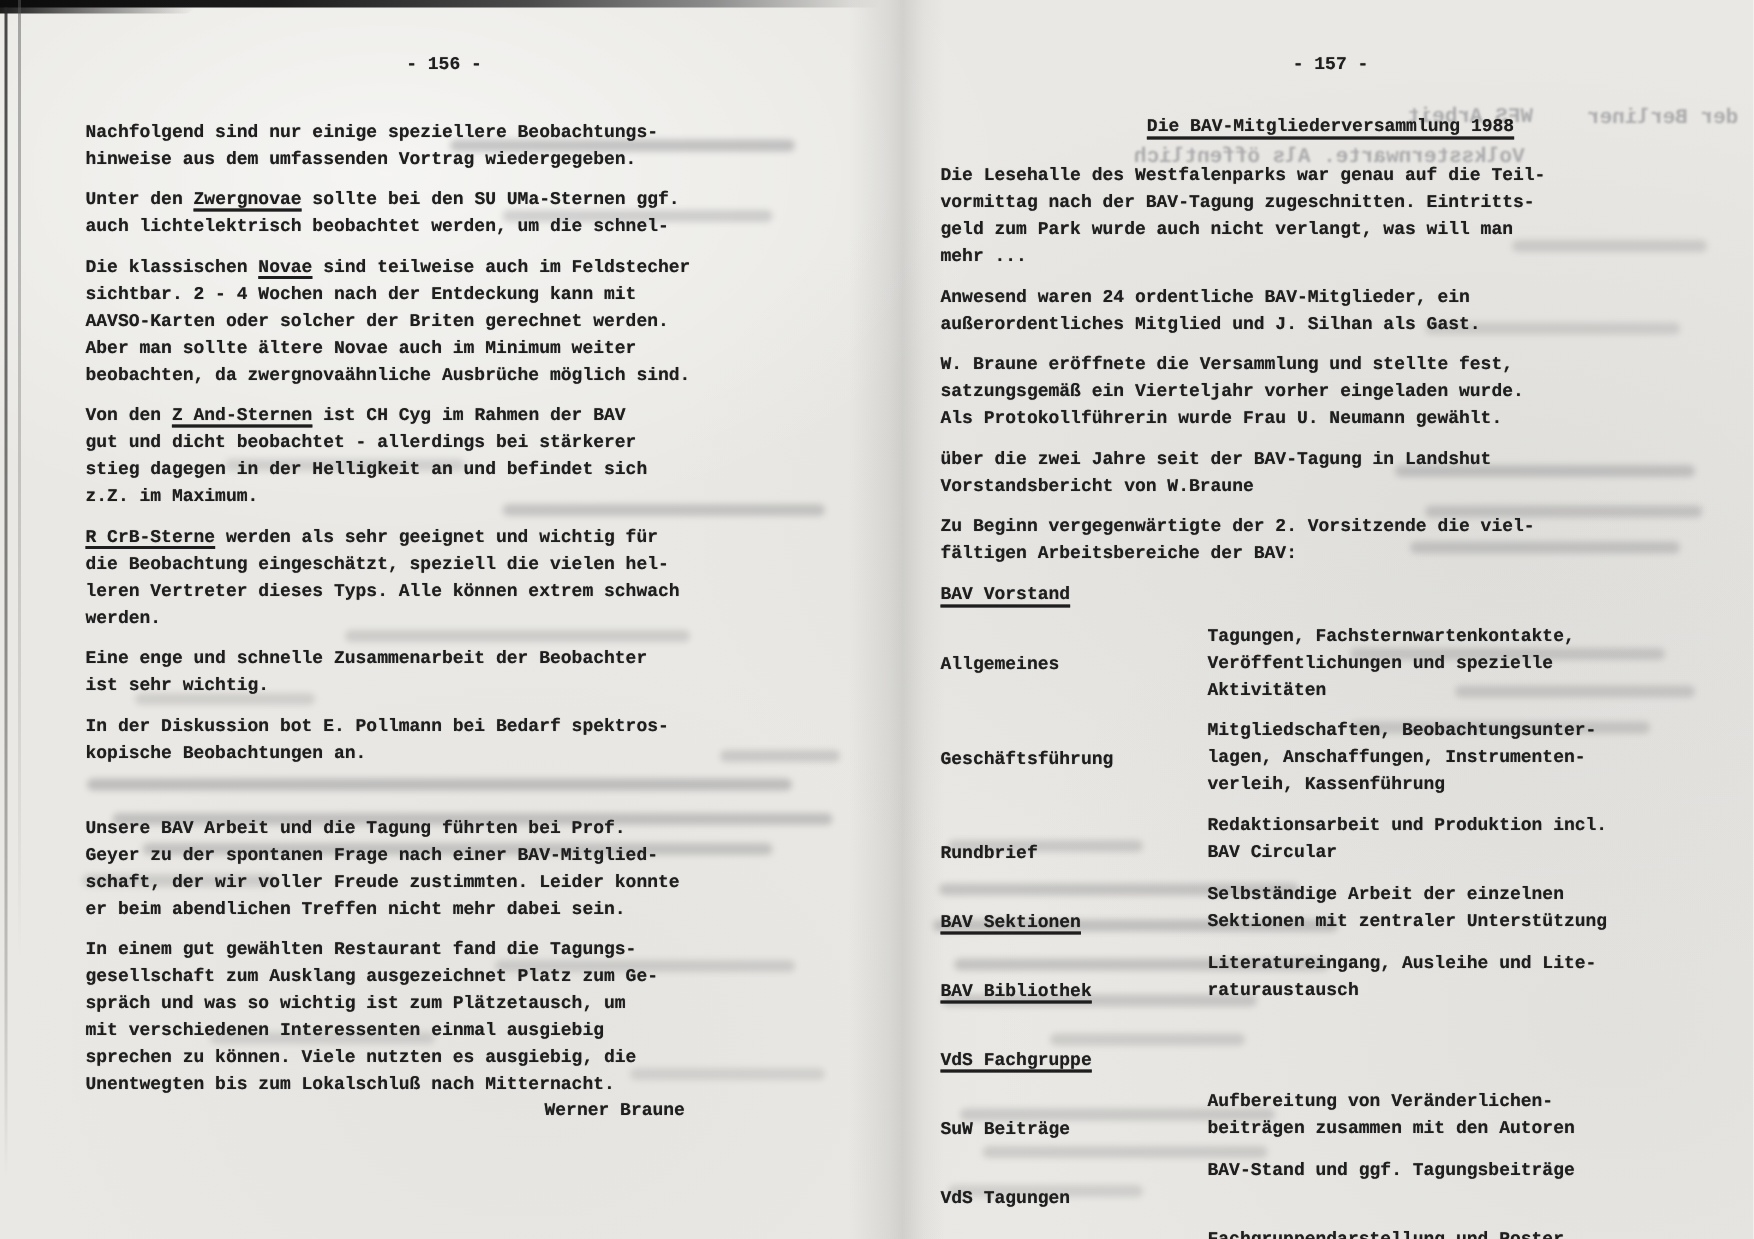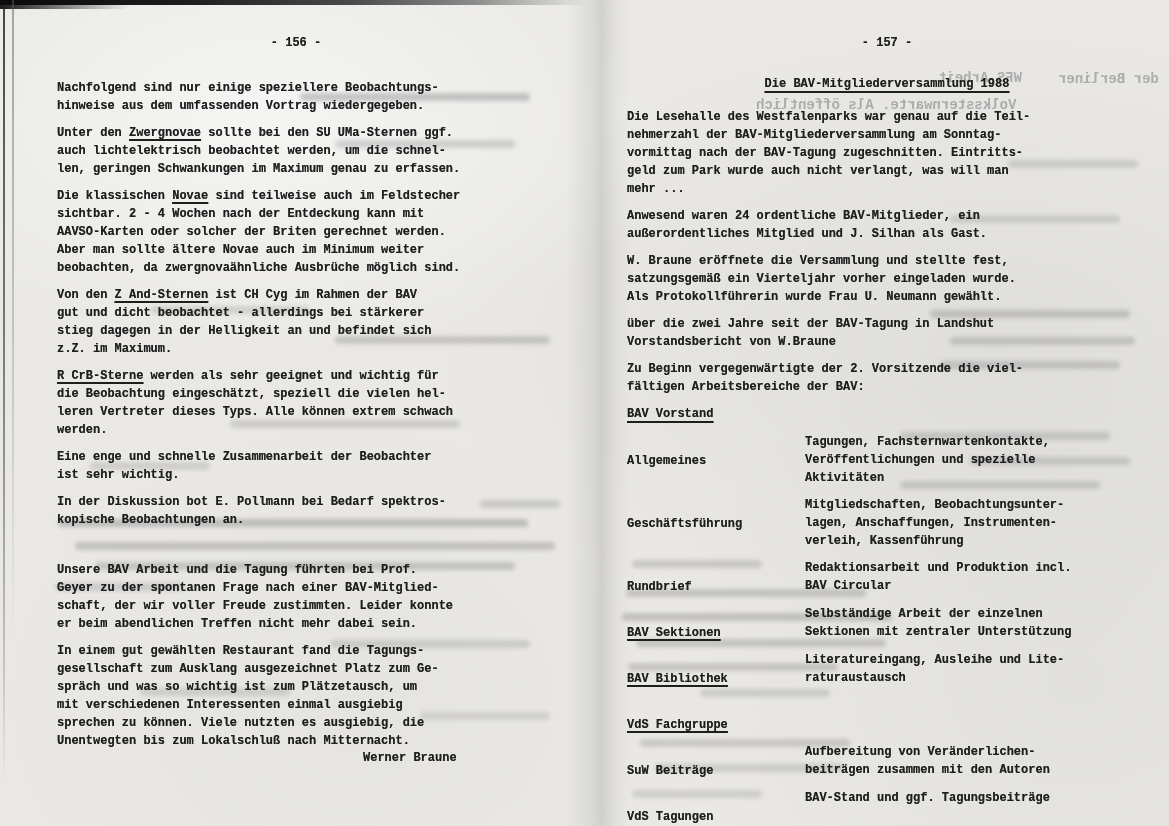--- a/index.html
+++ b/index.html
@@ -95,21 +95,20 @@
   <div class="page page-left">
     <div class="pn">- 156 -</div>
     <div class="paras">
         <div class="para">
           <div class="tl"><span>Nachfolgend sind nur einige speziellere Beobachtungs-</span></div>
           <div class="tl"><span>hinweise aus dem umfassenden Vortrag wiedergegeben.</span></div>
         </div>
         <div class="para">
           <div class="tl"><span>Unter den </span><span class="u">Zwergnovae</span><span> sollte bei den SU UMa-Sternen ggf.</span></div>
           <div class="tl"><span>auch lichtelektrisch beobachtet werden, um die schnel-</span></div>
-          <div class="tl"><span>len, geringen Schwankungen im Maximum genau zu erfassen.</span></div>
         </div>
         <div class="para">
           <div class="tl"><span>Die klassischen </span><span class="u">Novae</span><span> sind teilweise auch im Feldstecher</span></div>
           <div class="tl"><span>sichtbar. 2 - 4 Wochen nach der Entdeckung kann mit</span></div>
           <div class="tl"><span>AAVSO-Karten oder solcher der Briten gerechnet werden.</span></div>
           <div class="tl"><span>Aber man sollte ältere Novae auch im Minimum weiter</span></div>
           <div class="tl"><span>beobachten, da zwergnovaähnliche Ausbrüche möglich sind.</span></div>
         </div>
         <div class="para">
           <div class="tl"><span>Von den </span><span class="u">Z And-Sternen</span><span> ist CH Cyg im Rahmen der BAV</span></div>
@@ -148,21 +147,20 @@
       </div>
     <div class="sig">Werner Braune</div>
   </div>
 
   <div class="page page-right">
     <div class="pn">- 157 -</div>
     <div class="title">Die BAV-Mitgliederversammlung 1988</div>
     <div class="paras">
         <div class="para">
           <div class="tl"><span>Die Lesehalle des Westfalenparks war genau auf die Teil-</span></div>
-          <div class="tl"><span>nehmerzahl der BAV-Mitgliederversammlung am Sonntag-</span></div>
           <div class="tl"><span>vormittag nach der BAV-Tagung zugeschnitten. Eintritts-</span></div>
           <div class="tl"><span>geld zum Park wurde auch nicht verlangt, was will man</span></div>
           <div class="tl"><span>mehr ...</span></div>
         </div>
         <div class="para">
           <div class="tl"><span>Anwesend waren 24 ordentliche BAV-Mitglieder, ein</span></div>
           <div class="tl"><span>außerordentliches Mitglied und J. Silhan als Gast.</span></div>
         </div>
         <div class="para">
           <div class="tl"><span>W. Braune eröffnete die Versammlung und stellte fest,</span></div>

